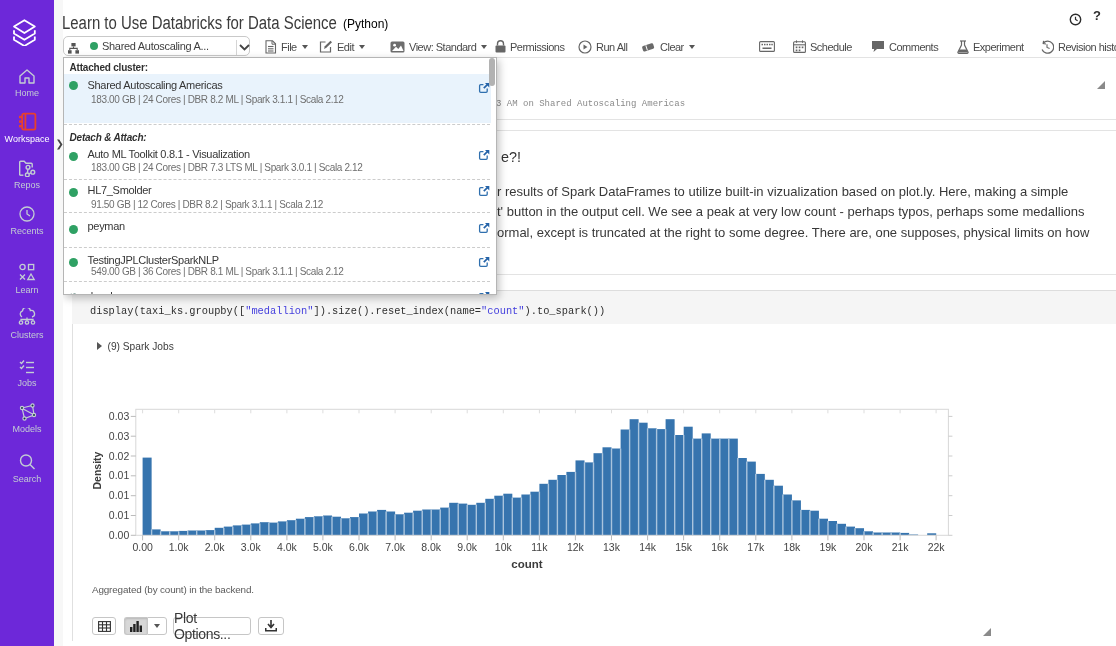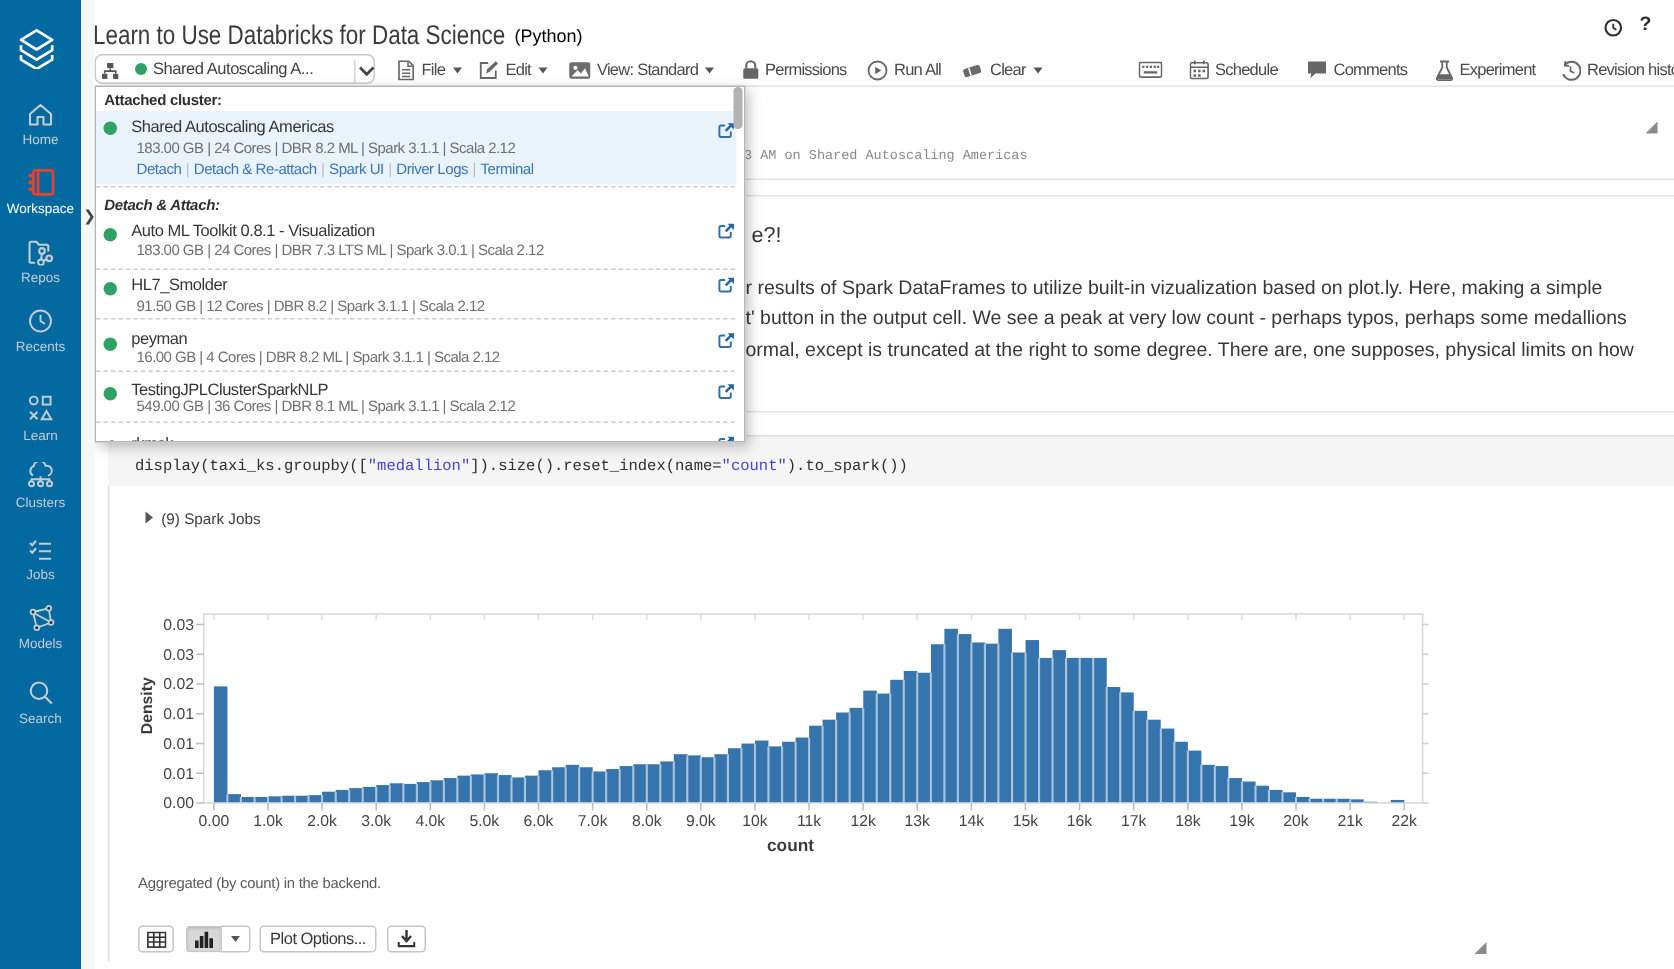--- a/index.html
+++ b/index.html
@@ -2,21 +2,21 @@
 <html><head>
 <meta charset="utf-8">
 <style>
 * { margin:0; padding:0; box-sizing:border-box; }
 html,body { width:1116px; height:646px; overflow:hidden; background:#fff;
   font-family:"Liberation Sans", sans-serif; }
 #app { position:relative; width:1116px; height:646px; overflow:hidden; }
 .abs { position:absolute; }
 
 
-#sidebar { position:absolute; left:0; top:0; width:54px; height:646px; background:#0369a1; z-index:30; }
+#sidebar { position:absolute; left:0; top:0; width:54px; height:646px; background:#6d28d9; z-index:30; }
 .navitem { position:absolute; width:54px; text-align:center; color:#c3cdd3; font-size:9px; }
 .navitem svg { display:block; margin:0 auto 3px auto; }
 .navlabel { display:block; line-height:10px; }
 #gutter { position:absolute; left:54px; top:0; width:9px; height:646px; background:#f7f7f7; z-index:28; }
 #collapse { position:absolute; left:55.5px; top:138px; z-index:31; color:#444; font-size:10px; }
 
 
 #title { position:absolute; left:62px; top:13px; font-size:18px; color:#3b3b3b; z-index:5;
   transform:scaleX(0.83); transform-origin:0 0; white-space:nowrap; }
 #titlepy { position:absolute; left:343px; top:17px; font-size:12px; color:#000000; z-index:5; }
@@ -43,21 +43,21 @@
 #codeline .s2 { color:#4540dd; }
 #cellleft { position:absolute; left:72px; top:291px; width:1px; height:350px; background:#e0e0e0; z-index:1; }
 #sparkjobs { position:absolute; left:96.5px; top:340.5px; font-size:10.2px; color:#3c3c3c; z-index:2; }
 #sparkjobs .tri { display:inline-block; width:0; height:0; border-top:4px solid transparent; border-bottom:4px solid transparent; border-left:5px solid #555; margin-right:6px; }
 #aggnote { position:absolute; left:92px; top:583.5px; font-size:9.9px; letter-spacing:-0.15px; color:#5a5a5a; z-index:2; }
 
 
 .btn { position:absolute; top:617px; height:18px; border:1px solid #c6c6c6; border-radius:3px; background:#fff; display:flex; align-items:center; justify-content:center; z-index:2; }
 #btn-chart { background:#d8d8d8; box-shadow:inset 0 1px 2px rgba(0,0,0,.15); border-right:none; border-radius:3px 0 0 3px; }
 #btn-caret { border-radius:0 3px 3px 0; }
-#btn-plot { font-size:11px; letter-spacing:-0.35px; color:#383838; }
+#btn-plot { font-size:14px; letter-spacing:-0.35px; color:#383838; }
 
 
 #dropdown { position:absolute; left:63px; top:57px; width:434px; height:238px; background:#fff;
   border:1px solid #b5b5b5; box-shadow:2px 3px 8px rgba(0,0,0,.25); z-index:20; overflow:hidden; }
 #dropdown .dd { position:absolute; white-space:nowrap; }
 .ddhead { font-size:10px; letter-spacing:-0.2px; font-weight:bold; color:#2f2f2f; line-height:13px;text-align:center; }
 .ddti { font-size:11px; letter-spacing:-0.3px; color:#363636; line-height:13px; }
 .ddsp { font-size:10px; letter-spacing:-0.35px; color:#6f6f6f; line-height:13px; }
 .ddlk { font-size:10px; letter-spacing:-0.3px; color:#3a74b9; line-height:13px; }
 .ddlk b { font-weight:normal; color:#bbb; padding:0 3px; }
@@ -439,21 +439,21 @@
     <div class="titem" style="left:319px;">
         <svg width="14" height="13" viewBox="0 0 14 13">
           <g fill="none" stroke="#666" stroke-width="1.2">
             <path d="M6.5 2 L1.5 2 L1.5 12 L11.5 12 L11.5 7"></path>
             <path d="M5 9 L5.8 6.2 L11.5 .8 L13 2.3 L7.4 7.8 Z" fill="#666" stroke="none"></path>
           </g>
         </svg>
         <span>Edit</span>
         <span class="caret"></span>
       </div>
-    <div class="titem" style="left:379px;">
+    <div class="titem" style="left:390px;">
         <svg width="15" height="12" viewBox="0 0 15 12">
           <rect x="0.5" y="0.5" width="14" height="11" rx="1.5" fill="#6d6d6d"></rect>
           <circle cx="4.6" cy="4.2" r="1.4" fill="#fff"></circle>
           <path d="M2 10 L6 5.8 L8.3 8 L11 4.5 L13.5 10 Z" fill="#fff"></path>
         </svg>
         <span>View: Standard</span>
         <span class="caret"></span>
       </div>
     <div class="titem" style="left:495px;">
         <svg width="11" height="13" viewBox="0 0 11 13">
@@ -543,21 +543,20 @@
         <span>Revision history</span>
       </div>
   </div>
 
   <div id="dropdown">
     <div id="selrow"></div>
     <div class="dd ddhead" style="left:5.5px; top:2.8px;">Attached cluster:</div>
     <div class="dd dddot" style="left:5px; top:22.5px;"></div>
     <div class="dd ddti" style="left:23.5px; top:20.9px;">Shared Autoscaling Americas</div>
     <div class="dd ddsp" style="left:27px; top:34.9px;">183.00 GB | 24 Cores | DBR 8.2 ML | Spark 3.1.1 | Scala 2.12</div>
-    <div class="dd ddlk" style="left:27px; top:49.3px;">Detach<b>|</b>Detach &amp; Re-attach<b>|</b>Spark UI<b>|</b>Driver Logs<b>|</b>Terminal</div>
     <div class="dd" style="left:414px; top:22px;"><svg width="12" height="12" viewBox="0 0 12 12">
           <path d="M9.2 6.6 L9.2 9.2 Q9.2 10.3 8.1 10.3 L2.7 10.3 Q1.6 10.3 1.6 9.2 L1.6 3.8 Q1.6 2.7 2.7 2.7 L5.4 2.7" fill="none" stroke="#2f6fae" stroke-width="1.3"></path>
           <line x1="5.8" y1="6.2" x2="9.4" y2="2.6" stroke="#2563a8" stroke-width="1.7"></line>
           <path d="M7.0 1.1 L11.3 1.1 L11.3 5.4 Z" fill="#2563a8"></path>
         </svg></div>
     <div class="dddash" style="top:66.4px;"></div>
     <div class="dd ddhead" style="left:5.5px; top:73px;font-style:italic;">Detach &amp; Attach:</div>
     <div class="dd dddot" style="left:5px; top:93.8px;"></div>
     <div class="dd ddti" style="left:23.5px; top:89.5px;">Auto ML Toolkit 0.8.1 - Visualization</div>
     <div class="dd ddsp" style="left:27px; top:102.5px;">183.00 GB | 24 Cores | DBR 7.3 LTS ML | Spark 3.0.1 | Scala 2.12</div>
@@ -571,21 +570,20 @@
     <div class="dd ddti" style="left:23.5px; top:125.8px;">HL7_Smolder</div>
     <div class="dd ddsp" style="left:27px; top:140.4px;">91.50 GB | 12 Cores | DBR 8.2 | Spark 3.1.1 | Scala 2.12</div>
     <div class="dd" style="left:414px; top:125.3px;"><svg width="12" height="12" viewBox="0 0 12 12">
           <path d="M9.2 6.6 L9.2 9.2 Q9.2 10.3 8.1 10.3 L2.7 10.3 Q1.6 10.3 1.6 9.2 L1.6 3.8 Q1.6 2.7 2.7 2.7 L5.4 2.7" fill="none" stroke="#2f6fae" stroke-width="1.3"></path>
           <line x1="5.8" y1="6.2" x2="9.4" y2="2.6" stroke="#2563a8" stroke-width="1.7"></line>
           <path d="M7.0 1.1 L11.3 1.1 L11.3 5.4 Z" fill="#2563a8"></path>
         </svg></div>
     <div class="dddash" style="top:153.5px;"></div>
     <div class="dd dddot" style="left:5px; top:166.7px;"></div>
     <div class="dd ddti" style="left:23.5px; top:162.4px;">peyman</div>
-    <div class="dd ddsp" style="left:27px; top:173.9px;">16.00 GB | 4 Cores | DBR 8.2 ML | Spark 3.1.1 | Scala 2.12</div>
     <div class="dd" style="left:414px; top:161.9px;"><svg width="12" height="12" viewBox="0 0 12 12">
           <path d="M9.2 6.6 L9.2 9.2 Q9.2 10.3 8.1 10.3 L2.7 10.3 Q1.6 10.3 1.6 9.2 L1.6 3.8 Q1.6 2.7 2.7 2.7 L5.4 2.7" fill="none" stroke="#2f6fae" stroke-width="1.3"></path>
           <line x1="5.8" y1="6.2" x2="9.4" y2="2.6" stroke="#2563a8" stroke-width="1.7"></line>
           <path d="M7.0 1.1 L11.3 1.1 L11.3 5.4 Z" fill="#2563a8"></path>
         </svg></div>
     <div class="dddash" style="top:188.5px;"></div>
     <div class="dd dddot" style="left:5px; top:200.3px;"></div>
     <div class="dd ddti" style="left:23.5px; top:196px;">TestingJPLClusterSparkNLP</div>
     <div class="dd ddsp" style="left:27px; top:207.4px;">549.00 GB | 36 Cores | DBR 8.1 ML | Spark 3.1.1 | Scala 2.12</div>
     <div class="dd" style="left:414px; top:195.5px;"><svg width="12" height="12" viewBox="0 0 12 12">

